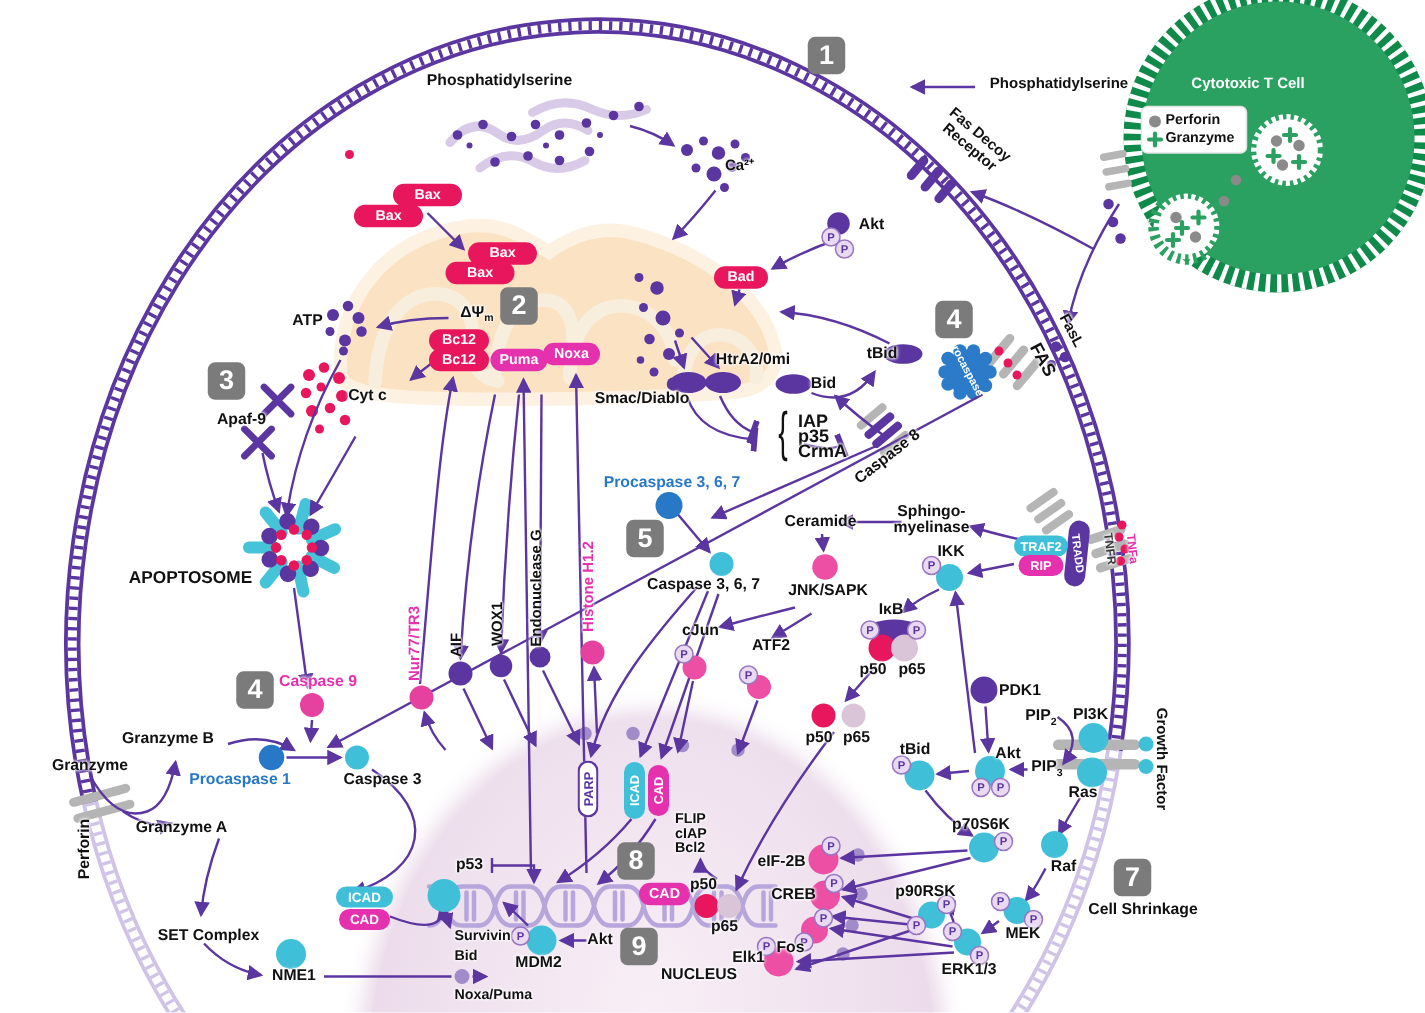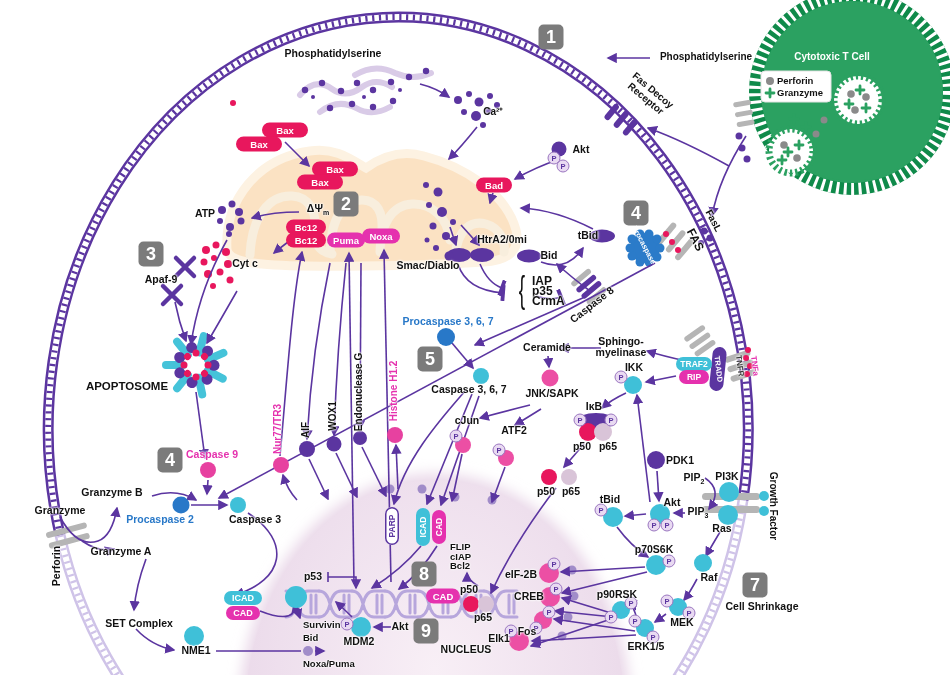--- a/index.html
+++ b/index.html
@@ -571,21 +571,21 @@
 <div class="lbl r s10" style="left:773px;top:506px;--r:90deg">Growth Factor</div>
 <div class="lbl" style="left:672px;top:503px">Akt</div>
 <div class="lbl" style="left:698px;top:513px"><span>PIP</span><sub>3</sub></div>
 <div class="lbl" style="left:722px;top:529px">Ras</div>
 <div class="lbl" style="left:610px;top:500px">tBid</div>
 <div class="lbl" style="left:654px;top:550px">p70S6K</div>
 <div class="lbl" style="left:709px;top:578px">Raf</div>
 <div class="lbl" style="left:762px;top:607px">Cell Shrinkage</div>
 <div class="lbl" style="left:617px;top:595px">p90RSK</div>
 <div class="lbl" style="left:682px;top:623px">MEK</div>
-<div class="lbl" style="left:646px;top:647px">ERK1/5</div>
+<div class="lbl" style="left:646px;top:647px">ERK1/3</div>
 <div class="lbl" style="left:521px;top:575px">eIF-2B</div>
 <div class="lbl" style="left:529px;top:597px">CREB</div>
 <div class="lbl" style="left:527px;top:632px">Fos</div>
 <div class="lbl" style="left:499px;top:639px">Elk1</div>
 <div class="lbl" style="left:466px;top:650px">NUCLEUS</div>
 <div class="lbl la s95" style="left:450px;top:547px">FLIP</div>
 <div class="lbl la s95" style="left:450px;top:557px">cIAP</div>
 <div class="lbl la s95" style="left:450px;top:566px">Bcl2</div>
 <div class="lbl" style="left:469px;top:590px">p50</div>
 <div class="lbl" style="left:483px;top:618px">p65</div>
@@ -595,21 +595,21 @@
 <div class="lbl la s95" style="left:303px;top:689px">Bak/Bax</div>
 <div class="lbl la s95" style="left:303px;top:664px">Noxa/Puma</div>
 <div class="lbl" style="left:359px;top:642px">MDM2</div>
 <div class="lbl" style="left:400px;top:627px">Akt</div>
 <div class="lbl" style="left:139px;top:624px">SET Complex</div>
 <div class="lbl" style="left:196px;top:651px">NME1</div>
 <div class="lbl" style="left:60px;top:511px">Granzyme</div>
 <div class="lbl r" style="left:57px;top:566px;--r:-90deg">Perforin</div>
 <div class="lbl" style="left:112px;top:493px">Granzyme B</div>
 <div class="lbl" style="left:121px;top:552px">Granzyme A</div>
-<div class="lbl blue" style="left:160px;top:520px">Procaspase 2</div>
+<div class="lbl blue" style="left:160px;top:520px">Procaspase 1</div>
 <div class="lbl" style="left:255px;top:520px">Caspase 3</div>
 <div class="lbl pink" style="left:212px;top:455px">Caspase 9</div>
 <div class="lbl r s10 pink" style="left:278px;top:429px;--r:-90deg">Nur77/TR3</div>
 <div class="lbl r s10" style="left:306px;top:430px;--r:-90deg">AIF</div>
 <div class="lbl r s10" style="left:333px;top:416px;--r:-90deg">WOX1</div>
 <div class="lbl r s10" style="left:359px;top:392px;--r:-90deg">Endonuclease G</div>
 <div class="lbl r s10 pink" style="left:394px;top:391px;--r:-90deg">Histone H1.2</div>
 <div class="lbl s10 whitet" style="left:832px;top:57px">Cytotoxic T Cell</div>
 <div class="lbl la s95" style="left:777px;top:81px">Perforin</div>
 <div class="lbl la s95" style="left:777px;top:93px">Granzyme</div>

